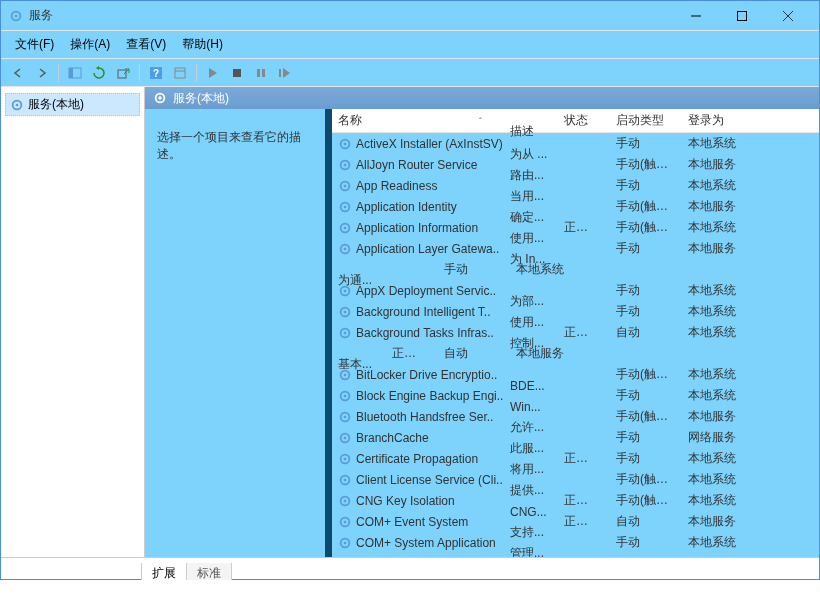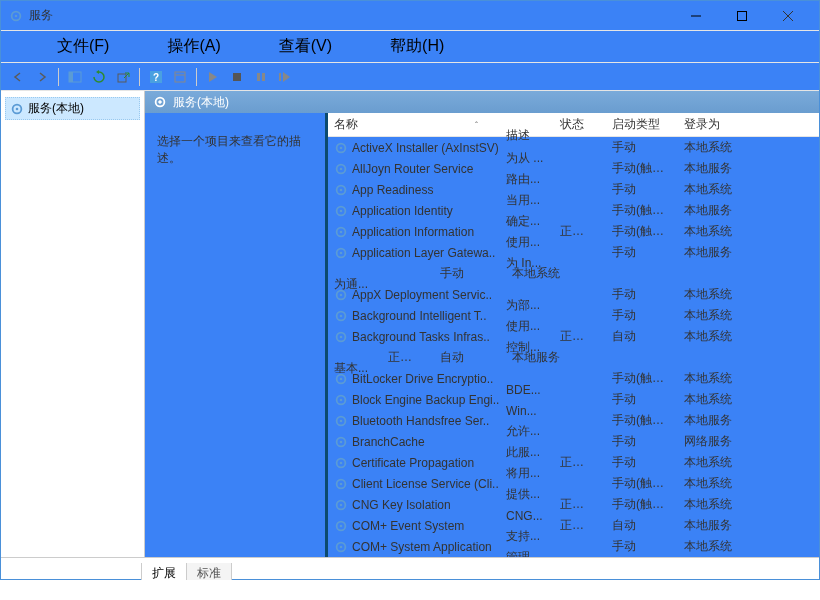--- a/index.html
+++ b/index.html
@@ -1,36 +1,36 @@
 <!DOCTYPE html>
 <html><head>
 <meta charset="utf-8">
 <style>
   * { box-sizing: border-box; margin: 0; padding: 0; }
   body { font-family: "Microsoft YaHei", "Segoe UI", sans-serif; font-size: 12px; background: #fff; overflow: hidden; }
-  .window { width: 820px; height: 580px; border: 1px solid #4a90d9; background: #3b82f6; display: flex; flex-direction: column; }
+  .window { width: 820px; height: 580px; border: 1px solid #4a90d9; background: #7dd3fc; display: flex; flex-direction: column; }
   .titlebar { display: flex; align-items: center; height: 30px; padding: 0 8px; border-bottom: 1px solid #e5e5e5; }
   .titlebar .tb-icon { display: inline-flex; margin-right: 6px; }
   .titlebar .title { flex: 1; font-size: 12px; color: #333; }
   .win-controls { display: flex; }
   .win-btn { width: 46px; height: 30px; display: flex; align-items: center; justify-content: center; color: #333; }
   .menubar { display: flex; padding: 2px 6px; border-bottom: 1px solid #e5e5e5; }
-  .menubar .menu-item { padding: 3px 8px; font-size: 16px; color: #000; margin-left: 42px; }
+  .menubar .menu-item { padding: 3px 8px; font-size: 12px; color: #000; }
   .toolbar { display: flex; align-items: center; height: 28px; padding: 0 6px; gap: 2px; border-bottom: 1px solid #e5e5e5; }
   .tool-btn { width: 22px; height: 22px; display: flex; align-items: center; justify-content: center; border: 1px solid transparent; }
   .tool-sep { width: 1px; height: 18px; background: #ccc; margin: 0 3px; }
   .main { flex: 1; display: flex; overflow: hidden; }
   .nav { width: 144px; border-right: 1px solid #ccc; padding: 6px 4px; background: #fff; }
   .nav-item { display: flex; align-items: center; gap: 4px; padding: 2px 4px; font-size: 12px; background: #cce8ff; border: 1px dotted #99c9ef; }
   .content { flex: 1; display: flex; flex-direction: column; overflow: hidden; }
   .content-head { height: 22px; background: linear-gradient(#7aaada, #6a9dcf); color: #fff; display: flex; align-items: center; padding: 0 8px; gap: 6px; }
   .content-head .ch-icon svg circle { stroke:#fff; }
   .split { flex: 1; display: flex; overflow: hidden; }
   .desc-pane { width: 180px; padding: 20px 12px; font-size: 12px; color: #333; }
-  .list-pane { flex: 1; overflow-x: hidden; overflow-y: auto; border-left: 3px solid #0c4a6e; position: relative; }
+  .list-pane { flex: 1; overflow-x: hidden; overflow-y: auto; border-left: 7px solid #0c4a6e; position: relative; }
   .list-header { display: flex; position: sticky; top: 0; background: #fff; border-bottom: 1px solid #e5e5e5; height: 24px; align-items: center; }
   .col { padding: 4px 6px; font-size: 12px; white-space: nowrap; overflow: hidden; text-overflow: ellipsis; color: #333; }
   .col-name { width: 172px; display: flex; align-items: center; gap: 4px; }
   .col-desc { width: 54px; margin-top: 22px; }
   .col-status { width: 44px; }
   .col-start { width: 72px; margin-left: 8px; }
   .col-logon { width: 64px; }
   .list-header .col-name { justify-content: flex-start; }
   .sort-arrow { margin-left: auto; margin-right: 16px; color: #777; font-size: 9px; }
   .row { display: flex; height: 21px; align-items: center; }

